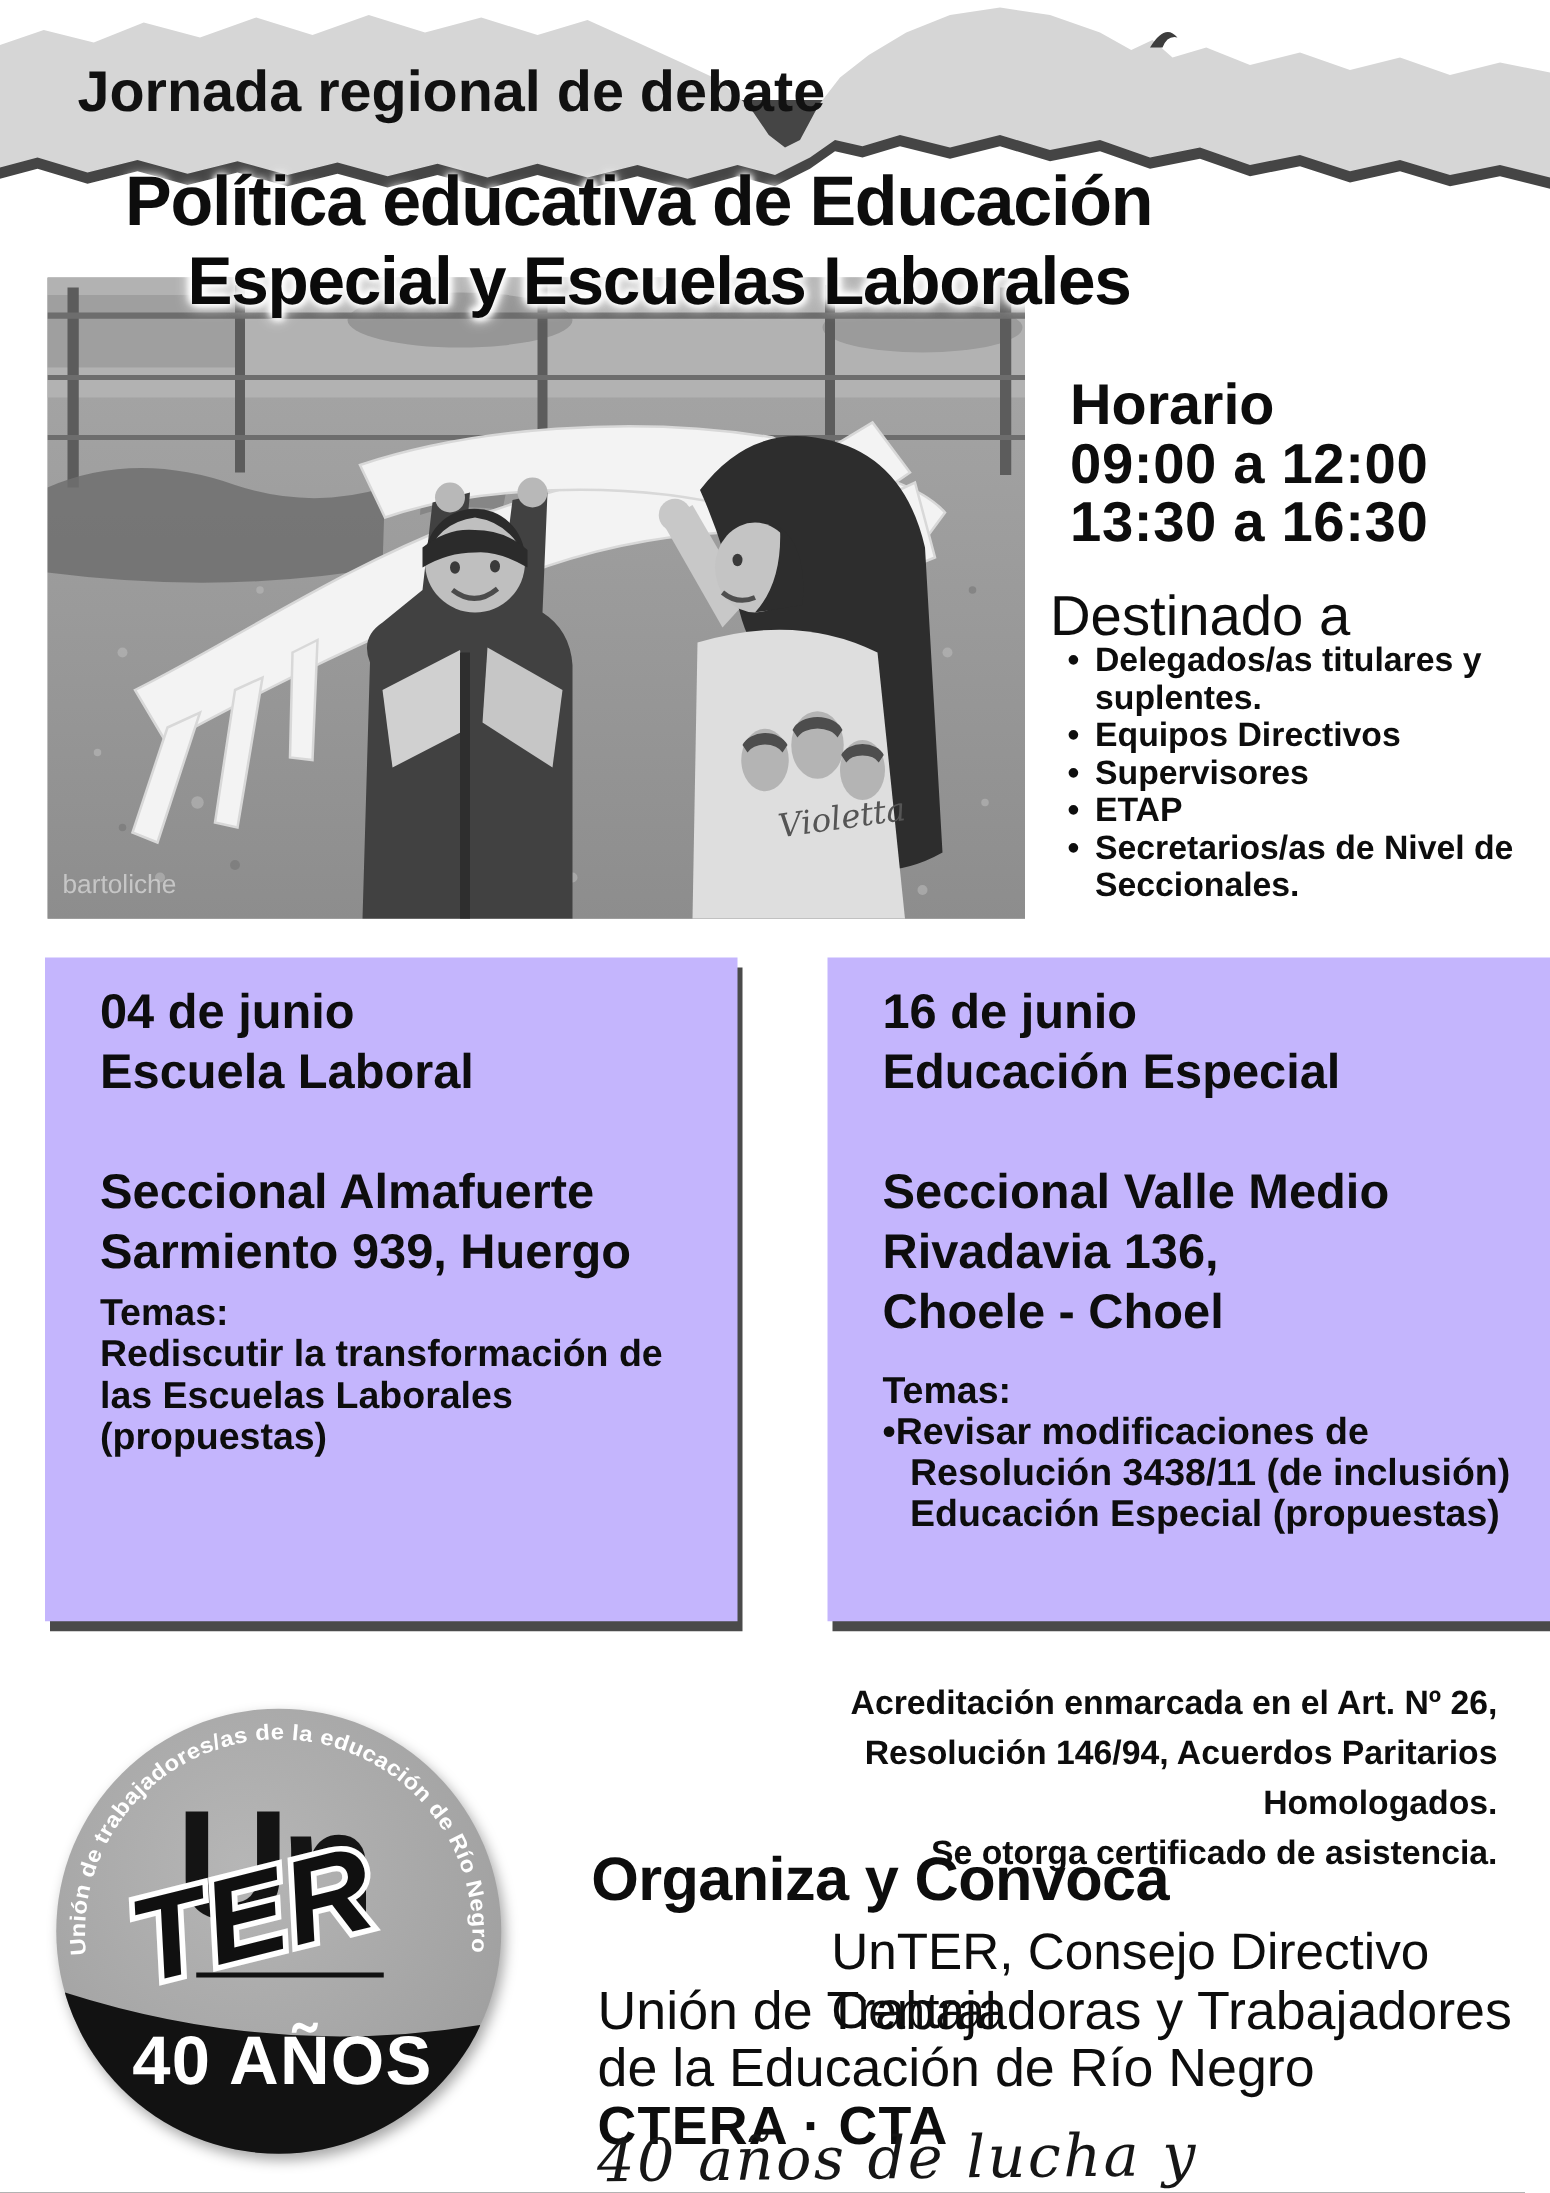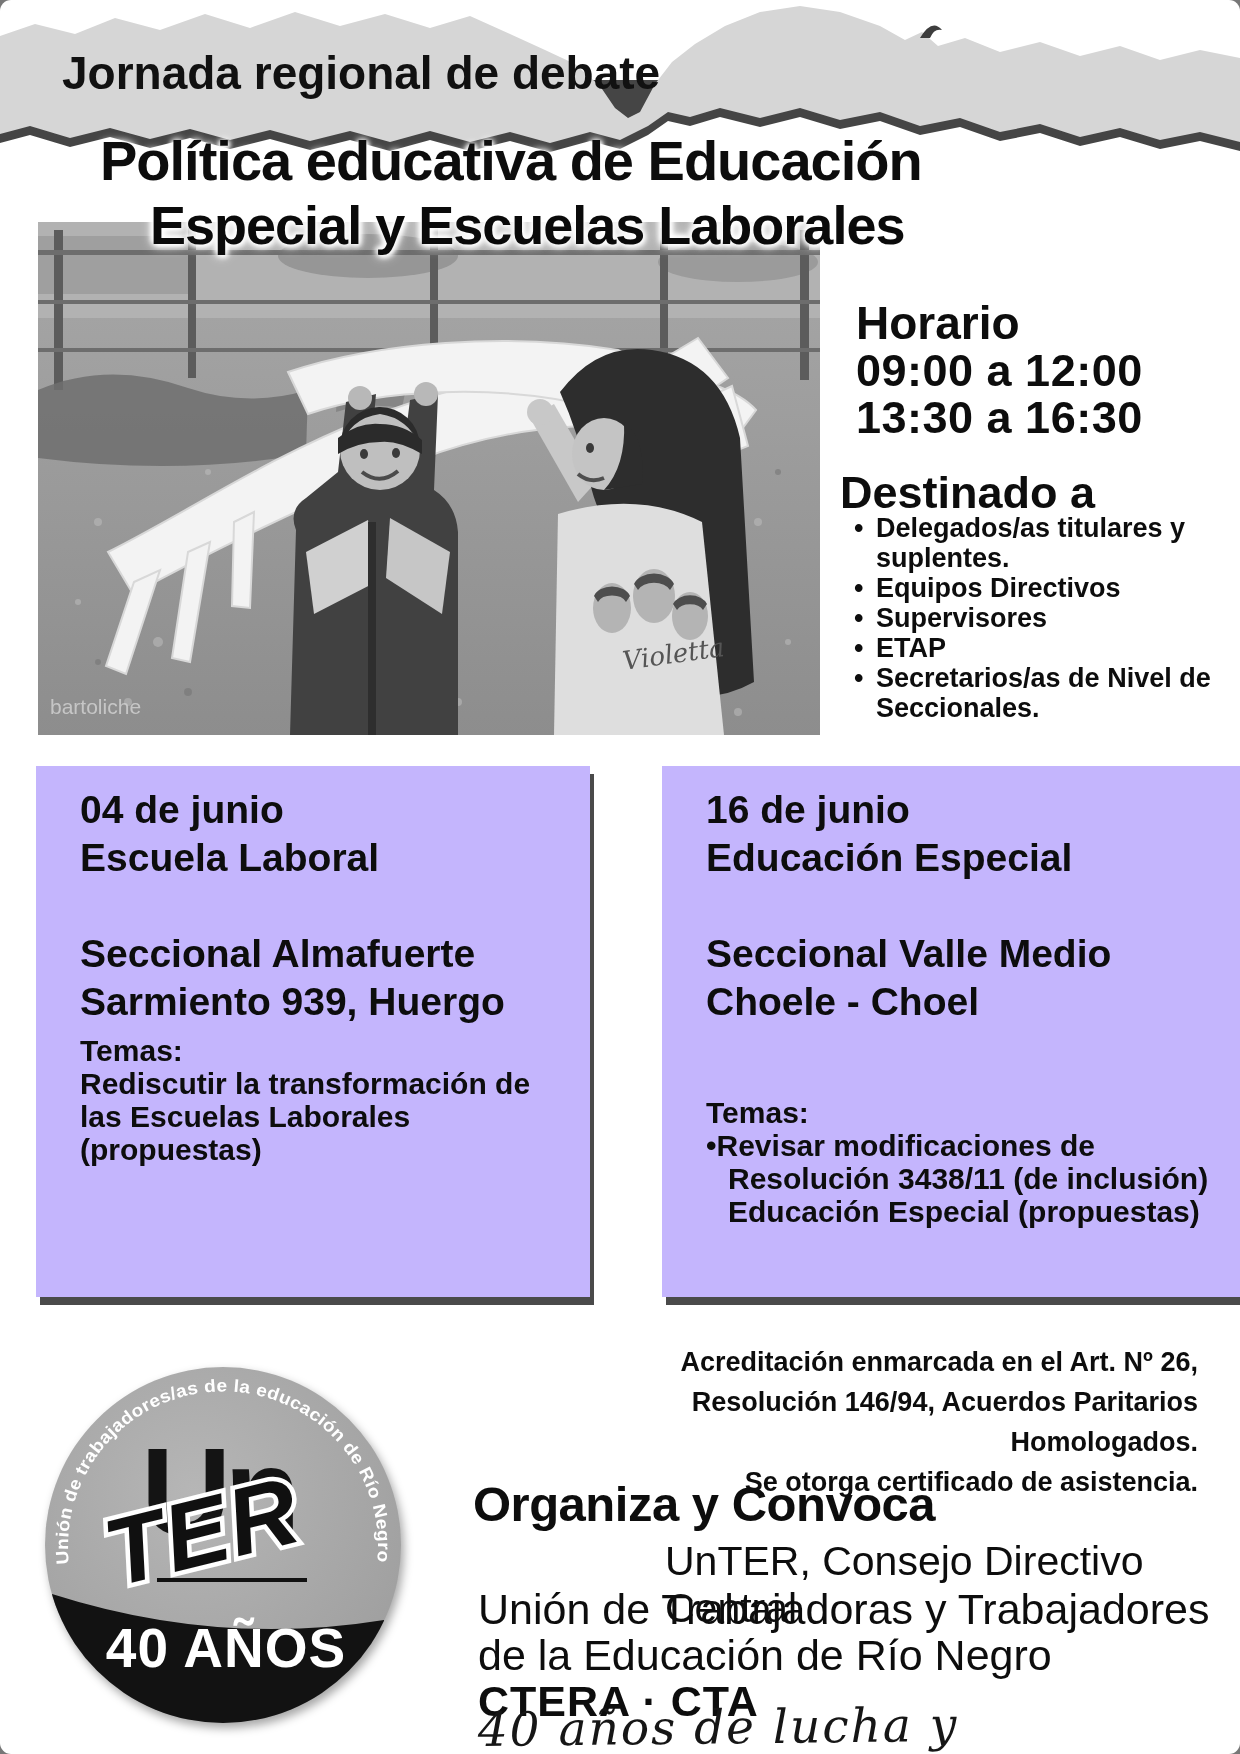--- a/index.html
+++ b/index.html
@@ -1,17 +1,17 @@
 <!DOCTYPE html>
 <html><head>
 <meta charset="utf-8">
 <style>
   html,body{margin:0;padding:0;background:#777;}
   .page{position:relative;width:1240px;height:1754px;background:#ffffff;overflow:hidden;
-        font-family:"Liberation Sans",sans-serif;color:#0d0d0d;border-radius:11px;}
+        font-family:"Liberation Sans",sans-serif;color:#0d0d0d;}
   .abs{position:absolute;}
 
   
   #banner-svg{left:0;top:0;}
   .kicker{left:62px;top:46px;width:760px;font-size:46px;font-weight:bold;
           letter-spacing:0px;color:#111;}
 
   
   .title1{left:100px;top:128px;width:1060px;font-size:56px;font-weight:bold;letter-spacing:-1px;
           text-shadow:0 0 6px #fff,0 0 10px #fff,2px 2px 4px #fff,-2px 2px 4px #fff;}
@@ -19,21 +19,21 @@
           color:#0a0a0a;z-index:6;
           text-shadow:0 0 6px #fff,0 0 10px #fff,0 0 14px #fff,2px 2px 5px #fff,-2px -2px 5px #fff;}
 
   
   .photo{left:38px;top:222px;width:782px;height:513px;background:#9a9a9a;z-index:3;}
 
   
   .sched{left:856px;top:300px;width:370px;line-height:47px;font-weight:bold;}
   .sched .h{font-size:46px;}
   .sched .t{font-size:45px;letter-spacing:0.5px;}
-  .aud-h{left:840px;top:467px;font-size:45px;font-weight:bold;}
+  .aud-h{left:840px;top:467px;font-size:45px;font-weight:normal;}
   .aud{left:842px;top:513px;width:390px;font-size:27px;font-weight:bold;line-height:30px;}
   .aud .row{padding-left:34px;text-indent:-22px;}
   .aud .cont{padding-left:34px;}
   .aud .b{display:inline-block;width:22px;text-indent:0;}
 
   
   .evbox{background:#c4b5fd;box-shadow:4px 8px 0 #4a4a4a;z-index:2;}
   .evbox .inner{position:absolute;left:44px;right:20px;}
   #ev0{left:36px;top:766px;width:554px;height:531px;}
   #ev1{left:662px;top:766px;width:548px;height:531px;padding-left:44px;}
@@ -223,20 +223,21 @@
     </div>
   </div>
 
   <div id="ev1" class="abs evbox">
     <div class="inner ev-head">
       <div>16 de junio</div>
       <div>Educación Especial</div>
     </div>
     <div class="inner ev-venue">
       <div>Seccional Valle Medio</div>
+      <div>Rivadavia 136,</div>
       <div>Choele - Choel</div>
     </div>
     <div class="inner ev-topics">
       <div>Temas:</div>
       <div><span>•</span><span>Revisar modificaciones de</span></div>
       <div class="tp-ind">Resolución 3438/11 (de inclusión)</div>
       <div class="tp-ind">Educación Especial (propuestas)</div>
     </div>
   </div>
 

